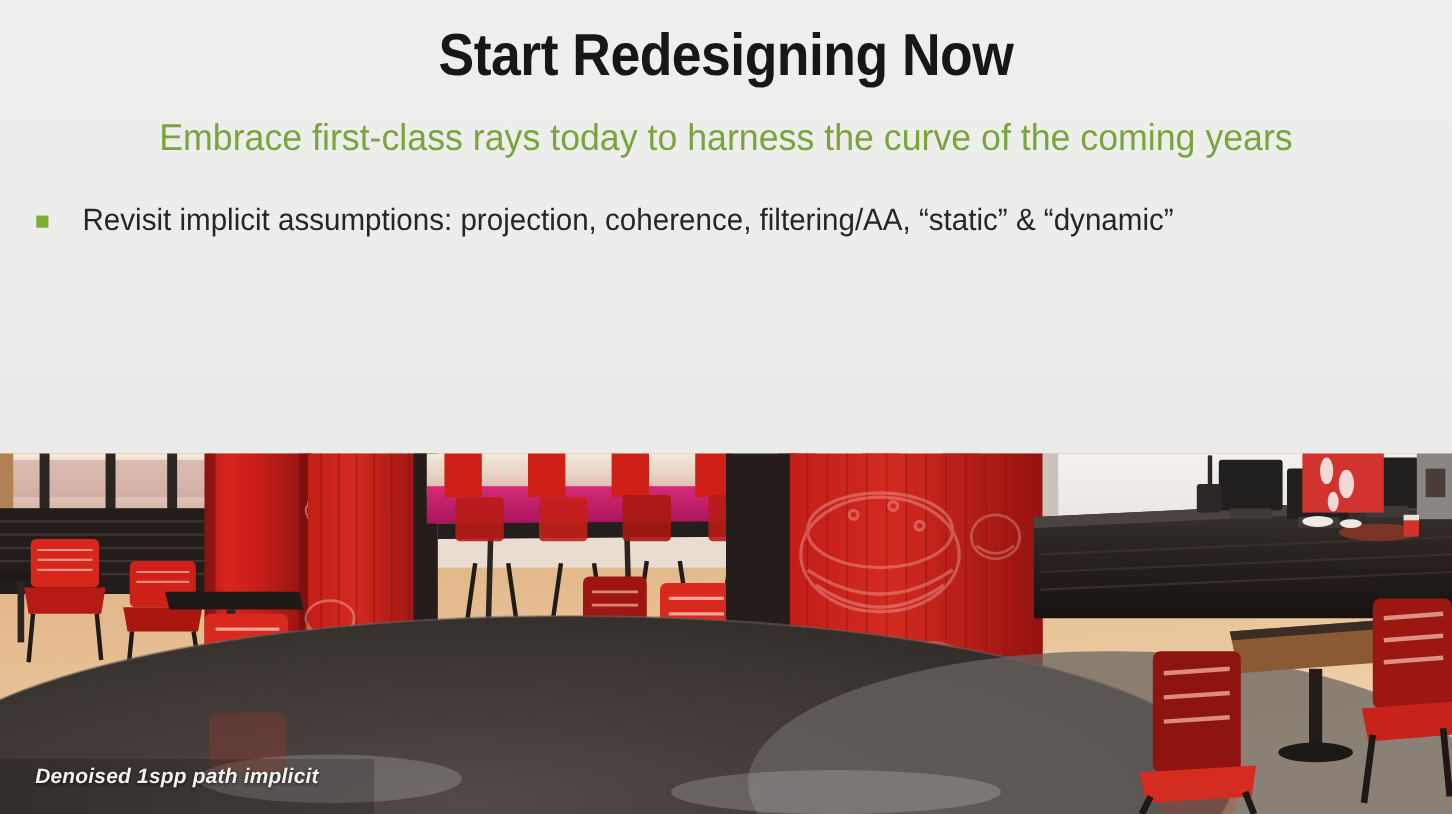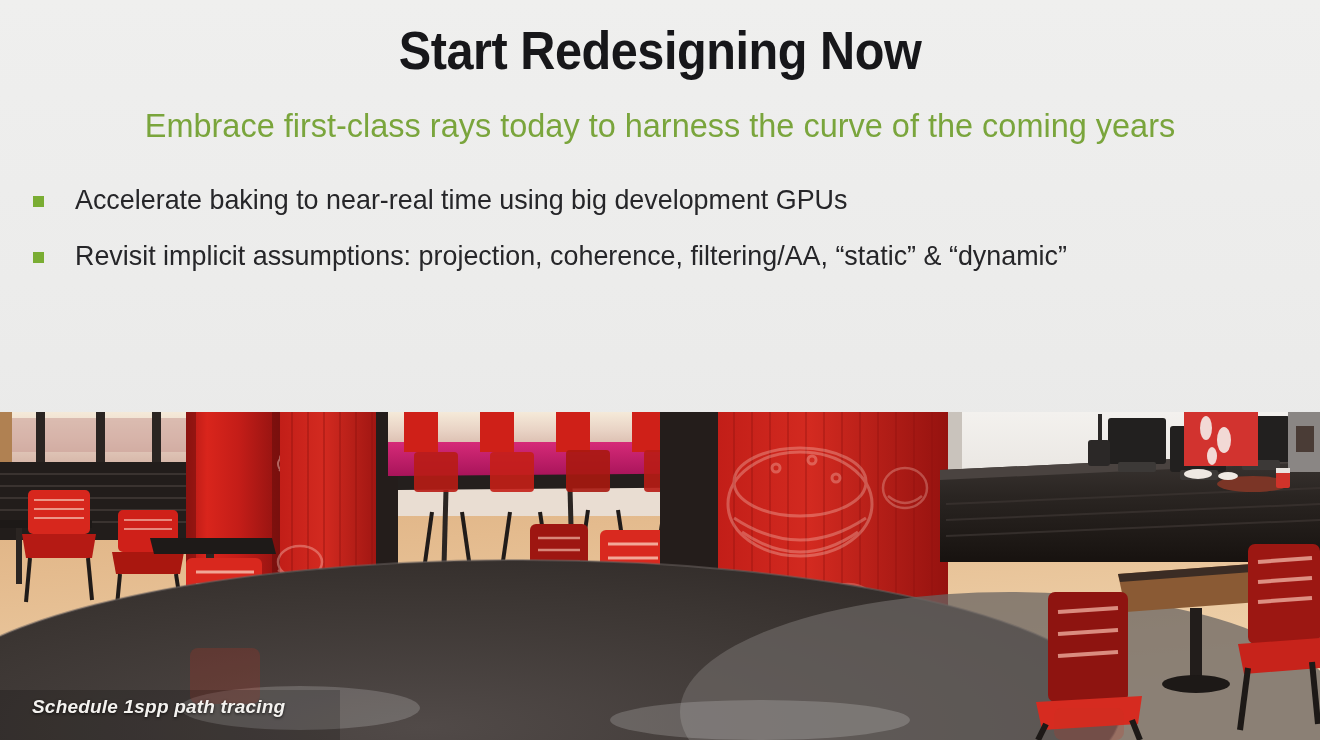--- a/index.html
+++ b/index.html
@@ -138,24 +138,20 @@
 <div class="slide">
 
   <div class="text-panel">
 
     <div class="slide-title">Start Redesigning Now</div>
 
     <div class="slide-subtitle">Embrace first-class rays today to harness the curve of the coming years</div>
 
     <ul class="bullet-list">
 
-      <li class="bullet-row">
-        <span class="bullet-marker"></span>
-        <span class="bullet-text">Accelerate baking to near-real time using big development GPUs</span>
-      </li>
 
 
       <li class="bullet-row">
         <span class="bullet-marker"></span>
         <span class="bullet-text">Revisit implicit assumptions: projection, coherence, filtering/AA, “static” &amp; “dynamic”</span>
       </li>
 
 
     </ul>
   </div>
@@ -515,16 +511,16 @@
         <ellipse cx="760" cy="308" rx="150" ry="20"></ellipse>
       </g>
       <g opacity="0.22" fill="#c9301f">
         <rect x="190" y="236" width="70" height="56" rx="8"></rect>
         <rect x="1054" y="296" width="70" height="32" rx="8"></rect>
       </g>
 
       <rect x="0" y="278" width="340" height="50" fill="#000000" opacity="0.18"></rect>
     </svg>
 
-    <div class="photo-caption">Schedule 1spp path tracing</div>
+    <div class="photo-caption">Denoised 1spp path implicit</div>
   </div>
 
 </div>
 
 </body></html>

